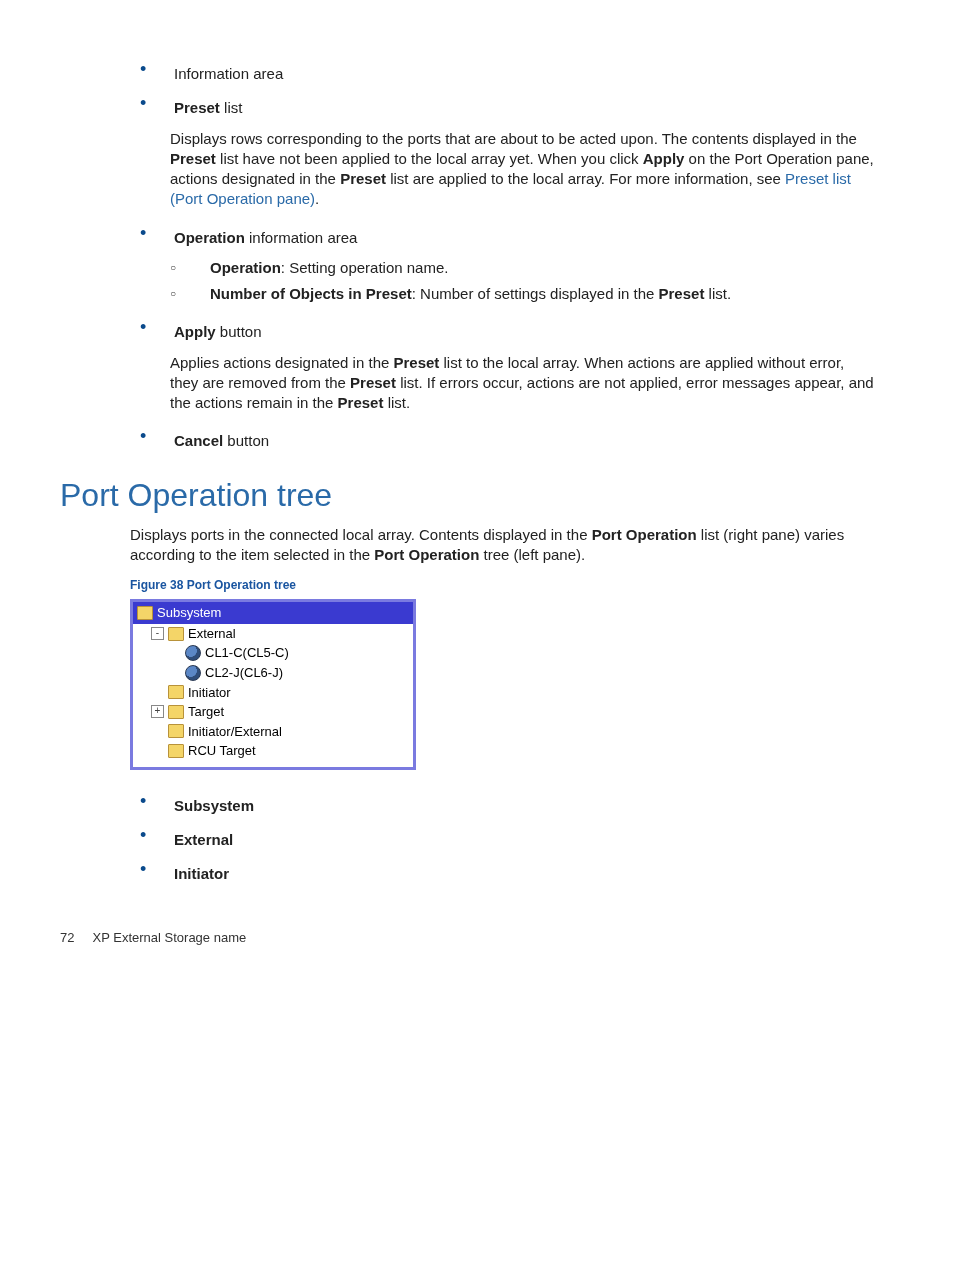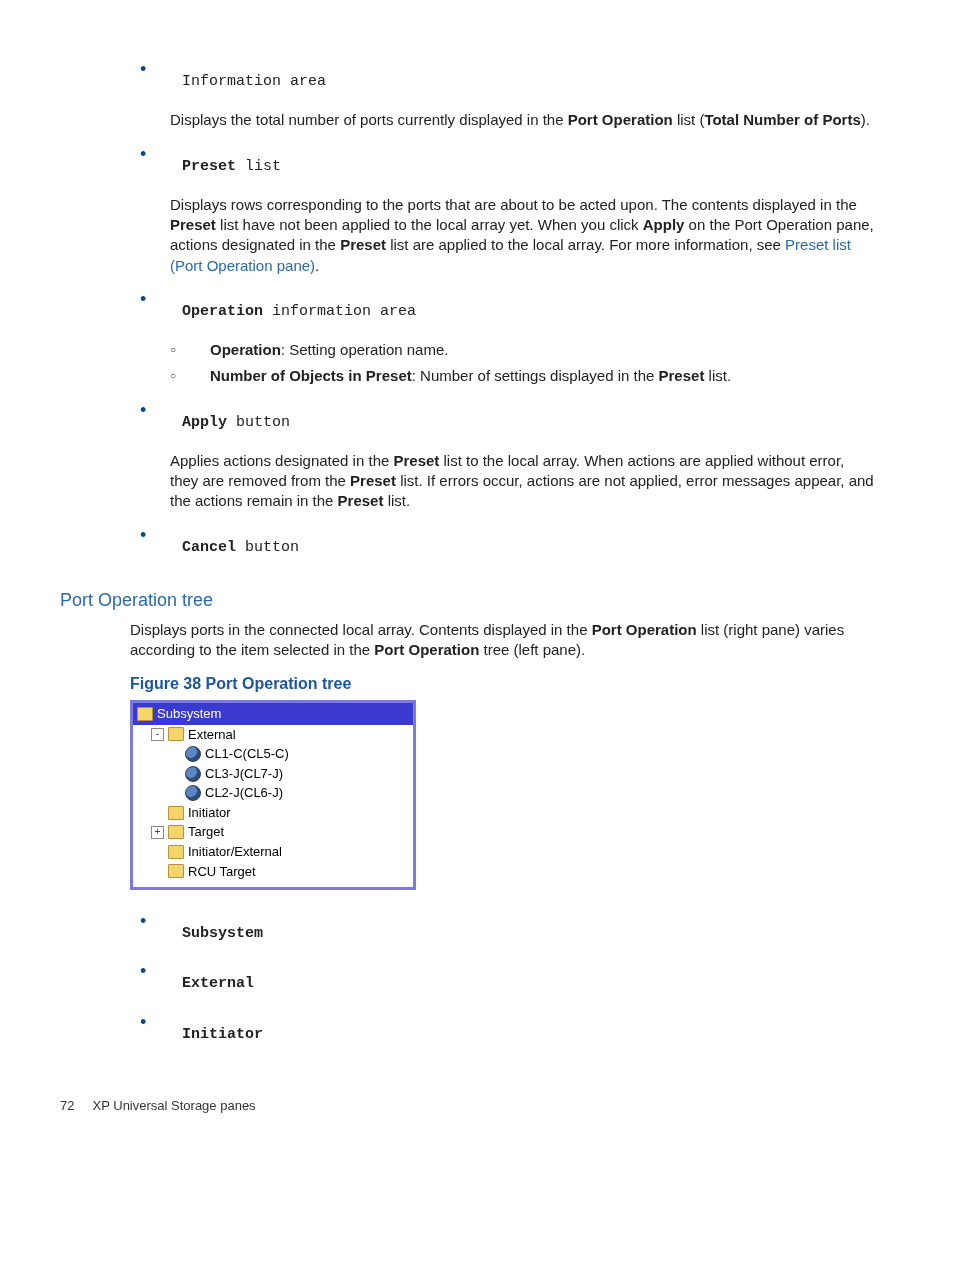--- a/index.html
+++ b/index.html
@@ -20,22 +20,21 @@
     margin-bottom: 6px;
   }
   .bullet {
     color: #0a4a8c;
     font-size: 18px;
     line-height: 1.1;
     width: 30px;
     flex: 0 0 30px;
   }
   .li-head {
-    margin: 12px;
-    font-family: Liberation Mono, monospace;
+    margin: 4px;
   }
   .li-body {
     margin: 4px 0 14px 30px;
   }
   .inner-list {
     margin-left: 30px;
   }
   .inner-row {
     display: flex;
     margin-bottom: 6px;
@@ -43,31 +42,31 @@
   .circ {
     width: 40px;
     flex: 0 0 40px;
     font-size: 10px;
     padding-top: 3px;
     color: #333;
   }
   a.link { color: #2a6aa8; text-decoration: none; }
   h2.section {
     font-weight: normal;
-    font-size: 18px;
+    font-size: 32px;
     color: #2a6aa8;
     margin: 18px 0 8px 0;
   }
   .section-intro {
     margin: 0 0 12px 70px;
   }
   .fig-caption {
     color: #1a55a0;
     font-weight: bold;
-    font-size: 16px;
+    font-size: 12px;
     margin: 10px 0 6px 70px;
   }
   .tree-box {
     margin-left: 70px;
     width: 280px;
     border: 3px solid #7a7ae0;
     background: #fff;
     font-family: Tahoma, Arial, sans-serif;
     font-size: 13px;
     padding-bottom: 6px;
@@ -117,21 +116,20 @@
   }
 </style>
 </head>
 <body>
 
 <div class="outer-list" id="list1">
     <div class="li-row">
       <div class="bullet">•</div>
       <div class="li-head">Information area</div>
     </div>
-    <div class="li-body">Displays the total number of ports currently displayed in the <b>Port Operation</b> list (<b>Total Number of Ports</b>).</div>
     <div class="li-row">
       <div class="bullet">•</div>
       <div class="li-head"><b>Preset</b> list</div>
     </div>
     <div class="li-body">Displays rows corresponding to the ports that are about to be acted upon. The contents displayed in the <b>Preset</b> list have not been applied to the local array yet. When you click <b>Apply</b> on the Port Operation pane, actions designated in the <b>Preset</b> list are applied to the local array. For more information, see <a class="link" href="#">Preset list (Port Operation pane)</a>.</div>
     <div class="li-row">
       <div class="bullet">•</div>
       <div class="li-head"><b>Operation</b> information area</div>
     </div>
     <div class="inner-list">
@@ -179,26 +177,20 @@
       <div class="tree-row ind2">
         <span class="ico">
           <span class="globe"></span>
         </span>
         <span>CL1-C(CL5-C)</span>
       </div>
       <div class="tree-row ind2">
         <span class="ico">
           <span class="globe"></span>
         </span>
-        <span>CL3-J(CL7-J)</span>
-      </div>
-      <div class="tree-row ind2">
-        <span class="ico">
-          <span class="globe"></span>
-        </span>
         <span>CL2-J(CL6-J)</span>
       </div>
       <div class="tree-row ind1">
         <span class="tw-blank"></span>
         <span class="ico">
           <span class="folder-y"></span>
         </span>
         <span>Initiator</span>
       </div>
       <div class="tree-row ind1">
@@ -236,14 +228,14 @@
     </div>
     <div class="li-row">
       <div class="bullet">•</div>
       <div class="li-head"><b>Initiator</b></div>
     </div>
   </div>
 
 <div class="footer">
   <span>72</span>
   &nbsp;&nbsp;&nbsp;
-  <span>XP Universal Storage panes</span>
+  <span>XP External Storage name</span>
 </div>
 
 </body></html>

